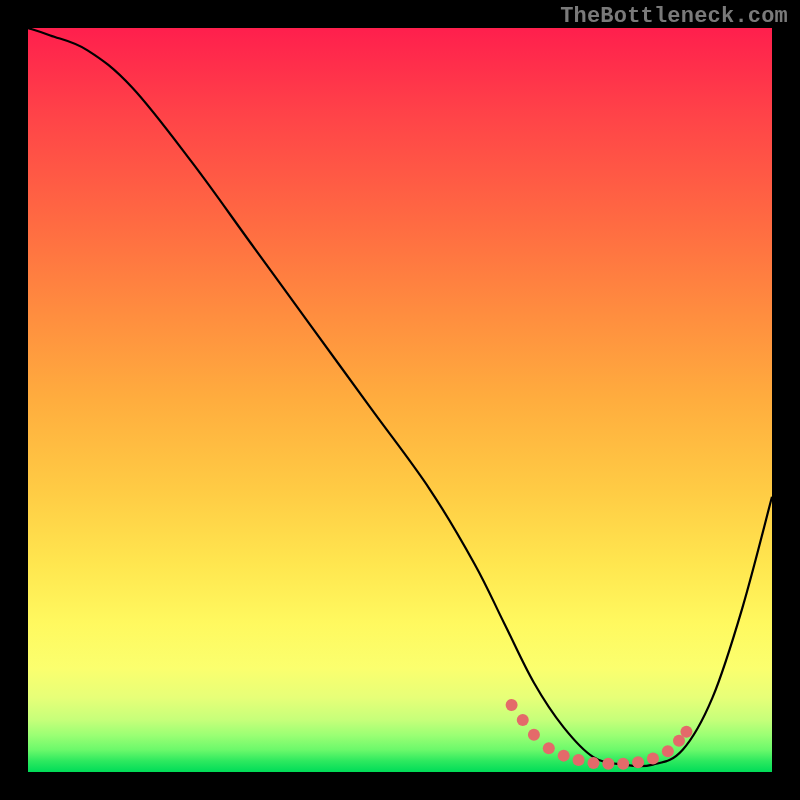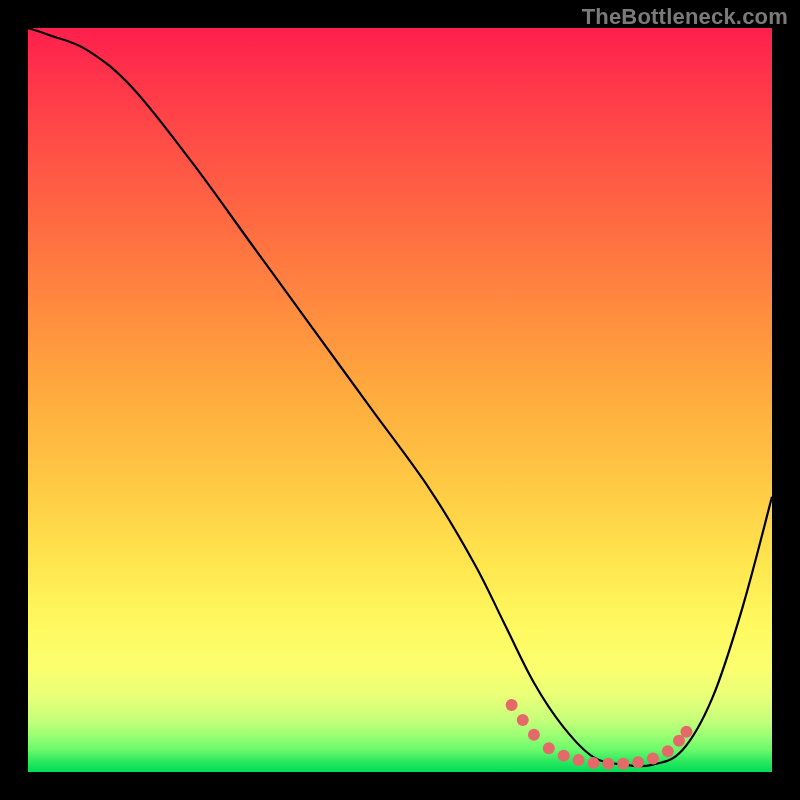--- a/index.html
+++ b/index.html
@@ -8,21 +8,21 @@
     width: 800px;
     height: 800px;
     background: #000000;
     overflow: hidden;
   }
   .watermark {
     position: absolute;
     top: 4px;
     right: 12px;
     color: #7a7a7a;
-    font-family: Liberation Sans, sans-serif;
+    font-family: Liberation Mono, monospace;
     font-size: 22px;
     font-weight: bold;
     z-index: 10;
     letter-spacing: 0.2px;
   }
   .plot-wrap {
     position: absolute;
     left: 28px;
     top: 28px;
     width: 744px;

